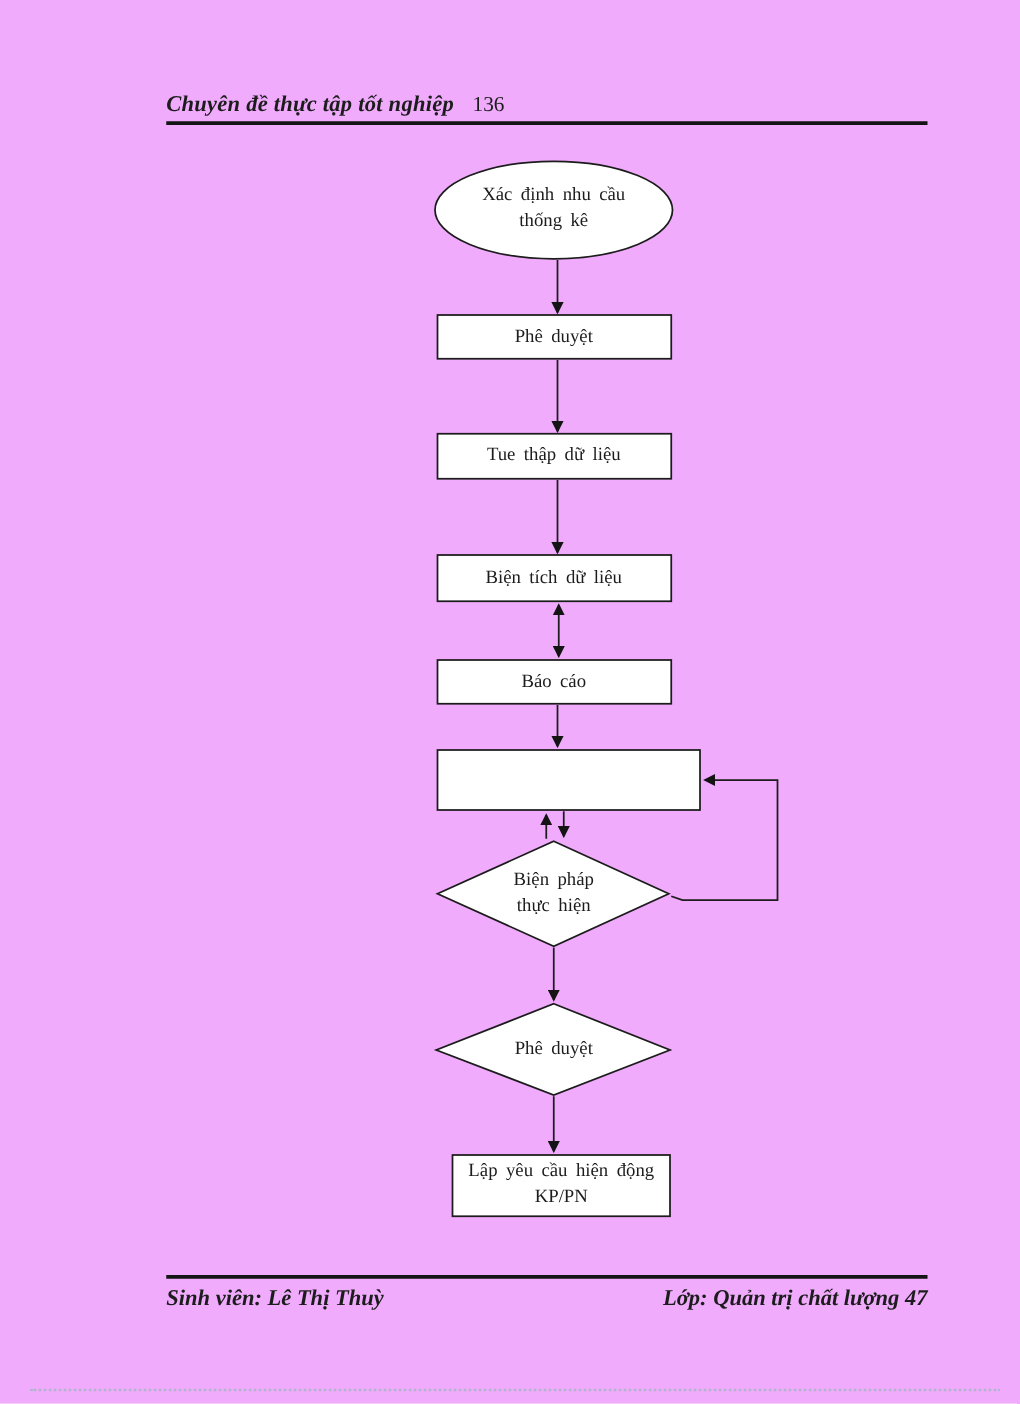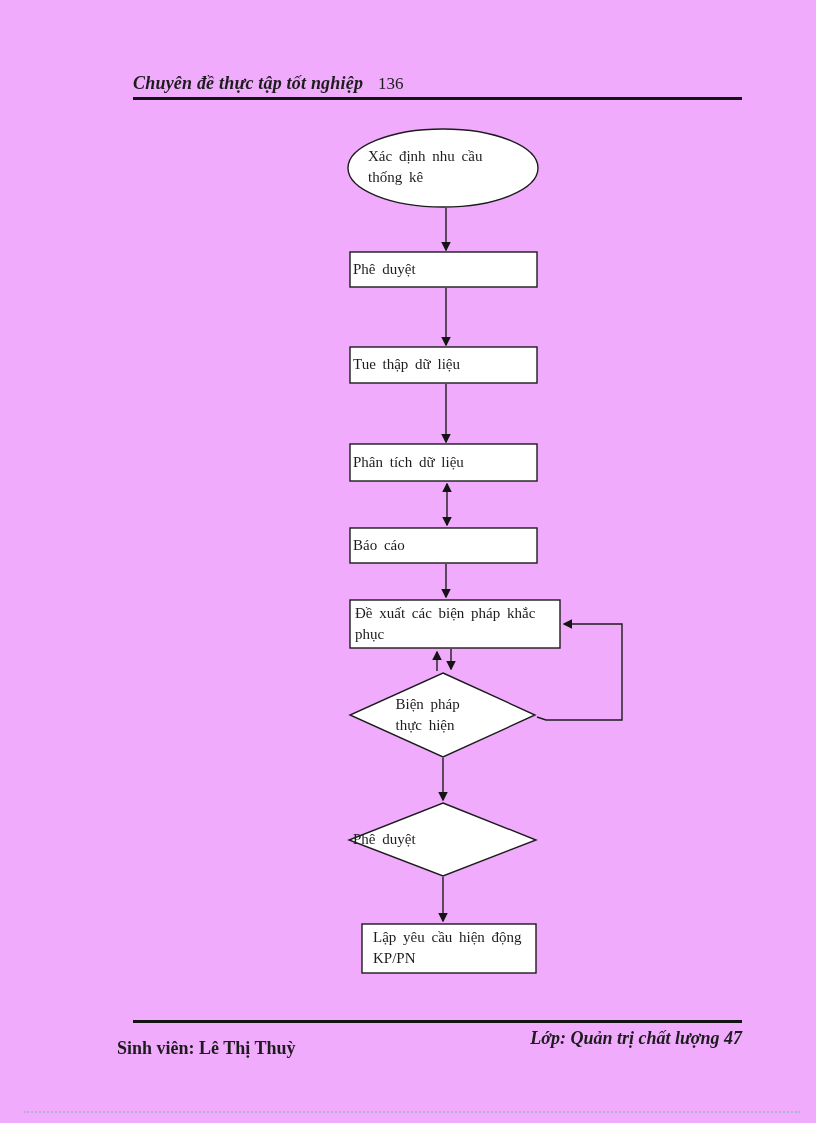--- a/index.html
+++ b/index.html
@@ -8,26 +8,26 @@
     font-family:"Liberation Serif","DejaVu Serif",serif;color:#1c1c1c;overflow:hidden;
   }
   .doc-header-title{
     position:absolute;left:133px;top:73px;font-size:18px;font-weight:bold;font-style:italic;
     letter-spacing:.2px;white-space:nowrap;
   }
   .doc-page-number{position:absolute;left:378px;top:74px;font-size:17px;}
   .header-rule{position:absolute;left:133px;top:97px;width:609px;height:3px;background:#141414;}
   .flowchart-svg{position:absolute;left:0;top:0;z-index:1;}
   .node-label{
-    position:absolute;transform:translate(-50%,-50%);
+    position:absolute;transform:translate(-50%,-50%);text-align:center;
     font-size:15px;line-height:1.42;word-spacing:3px;color:#1c1c1c;z-index:2;
   }
   .footer-rule{position:absolute;left:133px;top:1020px;width:609px;height:3px;background:#141414;}
   .footer-left{
-    position:absolute;left:117px;top:1028px;font-size:18px;font-weight:bold;white-space:nowrap;margin-top:10px;
+    position:absolute;left:133px;top:1028px;font-size:18px;font-weight:bold;font-style:italic;white-space:nowrap;
   }
   .footer-right{
     position:absolute;right:74px;top:1028px;font-size:18px;font-weight:bold;font-style:italic;white-space:nowrap;
   }
   .page-boundary-dotted{
     position:absolute;left:24px;right:16px;top:1111px;height:0;
     border-top:2px dotted #9fb8c2;opacity:.8;
   }
 </style>
 </head>
@@ -65,23 +65,22 @@
     <line x1="446" y1="564" x2="446" y2="597" stroke="#1c1c1c" stroke-width="1.4" marker-end="url(#arr)"></line>
     <line x1="437" y1="671" x2="437" y2="652" stroke="#1c1c1c" stroke-width="1.4" marker-end="url(#arr)"></line>
     <line x1="451" y1="649" x2="451" y2="669" stroke="#1c1c1c" stroke-width="1.4" marker-end="url(#arr)"></line>
     <line x1="443" y1="758" x2="443" y2="800" stroke="#1c1c1c" stroke-width="1.4" marker-end="url(#arr)"></line>
     <line x1="443" y1="877" x2="443" y2="921" stroke="#1c1c1c" stroke-width="1.4" marker-end="url(#arr)"></line>
   </svg>
 
   <div class="node-label" style="left:443px;top:167px;width:150px">Xác định nhu cầu thống kê</div>
   <div class="node-label" style="left:443px;top:270px;width:180px">Phê duyệt</div>
   <div class="node-label" style="left:443px;top:365px;width:180px">Tue thập dữ liệu</div>
-  <div class="node-label" style="left:443px;top:463px;width:180px">Phân tích dữ liệu</div>
+  <div class="node-label" style="left:443px;top:463px;width:180px">Biện tích dữ liệu</div>
   <div class="node-label" style="left:443px;top:546px;width:180px">Báo cáo</div>
-  <div class="node-label" style="left:455px;top:624px;width:200px">Đề xuất các biện pháp khắc phục</div>
   <div class="node-label" style="left:443px;top:715px;width:95px">Biện pháp thực hiện</div>
   <div class="node-label" style="left:443px;top:840px;width:180px">Phê duyệt</div>
   <div class="node-label" style="left:449px;top:948px;width:152px">Lập yêu cầu hiện động KP/PN</div>
 
   <div class="footer-rule"></div>
   <span class="footer-left">Sinh viên: Lê Thị Thuỳ</span>
   <span class="footer-right">Lớp: Quản trị chất lượng 47</span>
 
   <div class="page-boundary-dotted"></div>
 </div>

